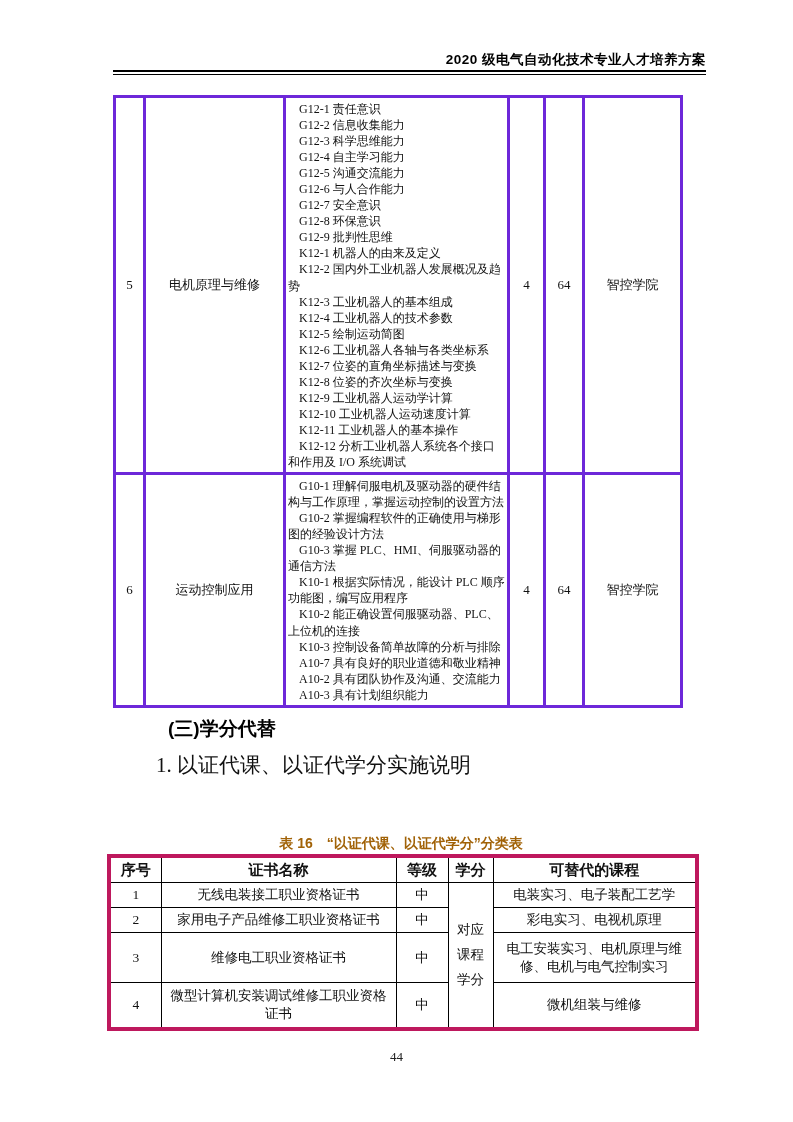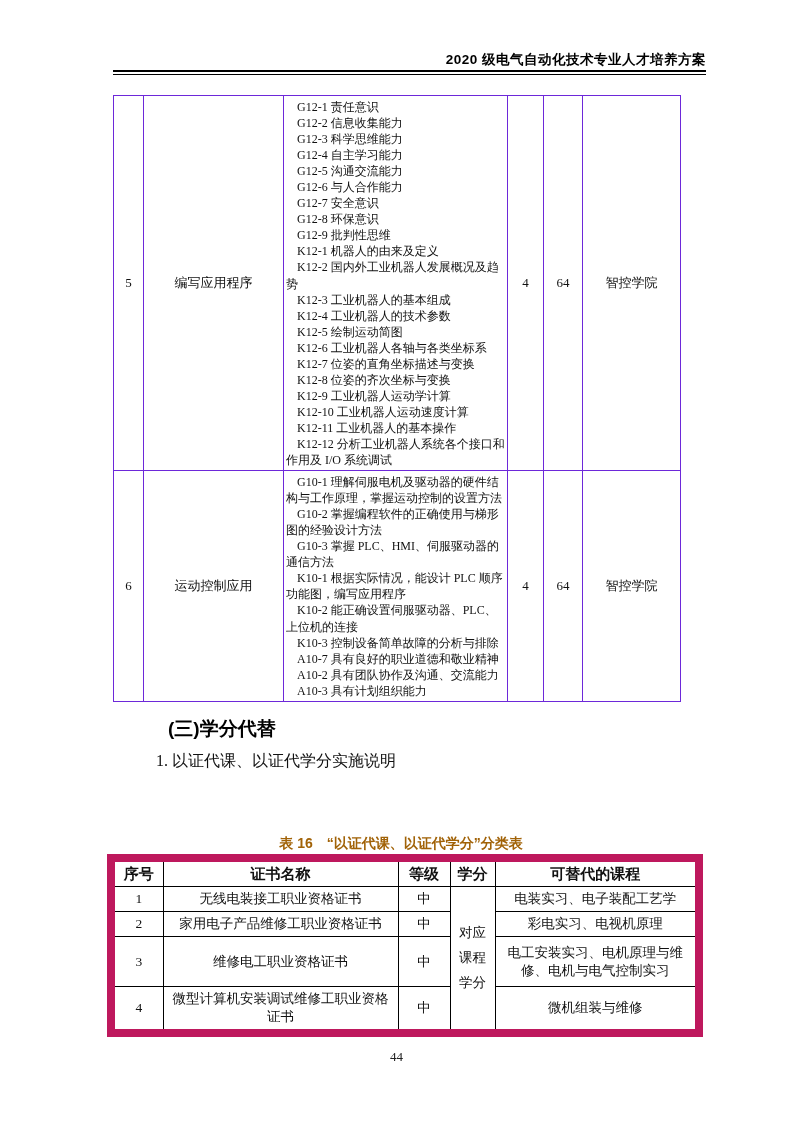--- a/index.html
+++ b/index.html
@@ -20,56 +20,56 @@
     position:absolute; top:70px; left:113px; width:593px; height:2px;
     border-top:2.5px solid #000; border-bottom:1.8px solid #000;
   }
 
   
   table { border-collapse:collapse; table-layout:fixed; }
   .course-table {
     position:absolute; top:95px; left:113px; width:567px;
     border:1.8px solid #000;
   }
-  .course-table td { border:1px solid #6d28d9; }
+  .course-table td { border:3px solid #6d28d9; }
   .course-table .row5 { height:356px; }
   .course-table .row6 { height:225px; }
   .c-center {
     text-align:center; vertical-align:middle; font-size:13px;
   }
   .c-items {
     vertical-align:top; padding:3px 2px 2px 2px;
     font-size:12px; line-height:16.05px;
   }
   .c-items .item { text-indent:11px; }
 
   
   .section-heading {
     position:absolute; top:708px; left:168px;
     font-family:"Liberation Sans","DejaVu Sans",sans-serif;
     font-weight:bold; font-size:19px; color:#000;margin-top:8px;
   }
   .sub-heading {
-    position:absolute; top:751px; left:156px; font-size:16px;
+    position:absolute; top:751px; left:156px; font-size:21px;
   }
   .para {
     position:absolute; top:772px; left:113px; width:577px;
     font-size:17.5px; line-height:40px; letter-spacing:2px;
     text-indent:34px; text-align:justify;
   }
 
   
   .table-caption {
     position:absolute; top:835px; left:107px; width:588px; text-align:center;
     font-family:"Liberation Sans","DejaVu Sans",sans-serif;
     font-weight:bold; font-size:14px; color:#a16207;
   }
   .cert-table {
     position:absolute; top:854px; left:107px; width:588px;
-    border:8px solid #be185d;
+    border:4px solid #be185d;
   }
   .cert-table th, .cert-table td { border:1px solid #000; text-align:center; vertical-align:middle; }
   .cert-table th {
     font-family:"Liberation Sans","DejaVu Sans",sans-serif;
     font-weight:bold; font-size:15px; height:24px; padding:0;
   }
   .cert-table td { font-size:13.5px; padding:1px 3px; }
   .cert-table .r1, .cert-table .r2 { height:25px; }
   .cert-table .r3 { height:50px; }
   .cert-table .r4 { height:46px; }
@@ -94,21 +94,21 @@
       <col style="width:30px">
         <col style="width:140px">
         <col style="width:224px">
       <col style="width:36px">
         <col style="width:39px">
         <col style="width:98px">
     </colgroup>
     <tbody>
         <tr class="row5">
       <td class="c-center">5</td>
-      <td class="c-center">编写应用程序</td>
+      <td class="c-center">电机原理与维修</td>
       <td class="c-items">
 
           <div class="item">G12-1 责任意识</div>
 
           <div class="item">G12-2 信息收集能力</div>
 
           <div class="item">G12-3 科学思维能力</div>
 
           <div class="item">G12-4 自主学习能力</div>
 

